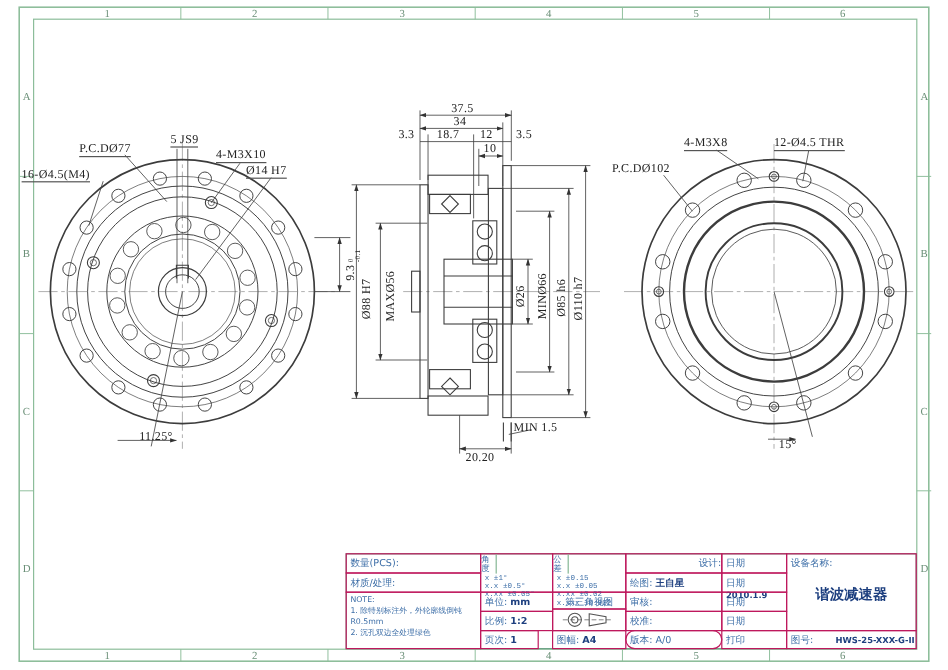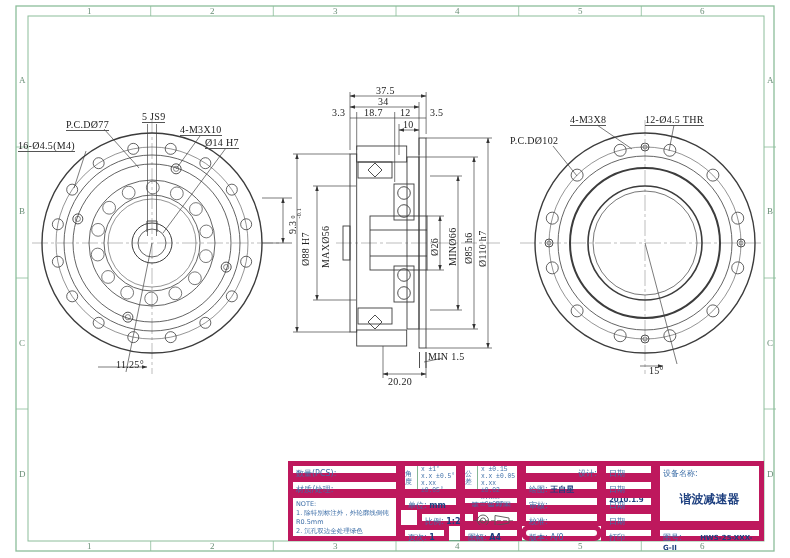--- a/index.html
+++ b/index.html
@@ -7,31 +7,31 @@
        font-family:"DejaVu Sans",sans-serif;}
   svg{position:absolute;left:0;top:0;}
   .dim{position:absolute;font:10px "Liberation Serif",serif;color:#222;
        white-space:nowrap;letter-spacing:.3px;line-height:11px;}
   .u{border-bottom:1px solid #555;padding-bottom:0;}
   .rot{transform:rotate(-90deg);transform-origin:0 0;}
   .stack{display:inline-flex;flex-direction:column;font-size:6px;line-height:6px;
          margin-left:2px;vertical-align:1px;}
   .stack i{font-style:normal;}
   .zone{position:absolute;font:9px "Liberation Serif",serif;color:#6a8f77;}
-  .tb{position:absolute;box-sizing:border-box;border:5px solid #be185d;}
+  .tb{position:absolute;box-sizing:border-box;border:1px solid #be185d;}
   .tb-outer{position:absolute;box-sizing:border-box;border:1.4px solid #6fa487;}
   .tbl{font-size:8px;color:#3e6fa8;}
   .tbv{font-weight:bold;color:#1d3f7f;}
   .pad{padding:2px 0 0 3px;}
   .vlabel{display:flex;flex-direction:column;align-items:center;justify-content:center;
           font-size:7px;color:#3e6fa8;border-right:1px solid #86b795;width:12px;height:100%;
           line-height:8px;}
   .tolrows{flex:1;display:flex;flex-direction:column;justify-content:space-around;
            font-size:6.3px;color:#3e6fa8;padding-left:3px;font-family:"Liberation Mono",monospace;}
-  .flexrow{display:flex;height:100%;}
+  .flexrow{display:flex;height:100%;flex-direction:column;}
   .notebox{font-size:6.5px;color:#3e6fa8;line-height:9px;padding:2px 2px 0 3px;}
   .devname{display:block;text-align:center;font-size:12px;margin-top:12px;}
 </style>
 </head>
 <body>
 
 <svg width="790" height="558">
   <defs>
     <marker id="ar" markerWidth="9" markerHeight="8" refX="7.5" refY="4" orient="auto-start-reverse">
       <path d="M0,1.4 L8,4 L0,6.6 z" fill="#333"></path>
@@ -313,21 +313,21 @@
     <div class="tolrows">
       <div>x      ±1°</div>
       <div>x.x    ±0.5°</div>
       <div>x.xx   ±0.05°</div>
     </div>
   </div>
 </div>
 <div class="tb tbl pad" style="left:400px;top:493px;width:61px;height:17px;">
   <span>单位:</span> <span class="tbv">mm</span>
 </div>
-<div class="tb tbl pad" style="left:400px;top:509px;width:61px;height:17px;margin-left:17px;">
+<div class="tb tbl pad" style="left:400px;top:509px;width:61px;height:17px;">
   <span>比例:</span> <span class="tbv">1:2</span>
 </div>
 <div class="tb tbl pad" style="left:400px;top:525px;width:49px;height:16px;">
   <span>页次:</span> <span class="tbv">1</span>
 </div>
 
 <div class="tb" style="left:460px;top:461px;width:62px;height:33px;">
   <div class="flexrow">
     <div class="vlabel">
         <span>公差</span>

